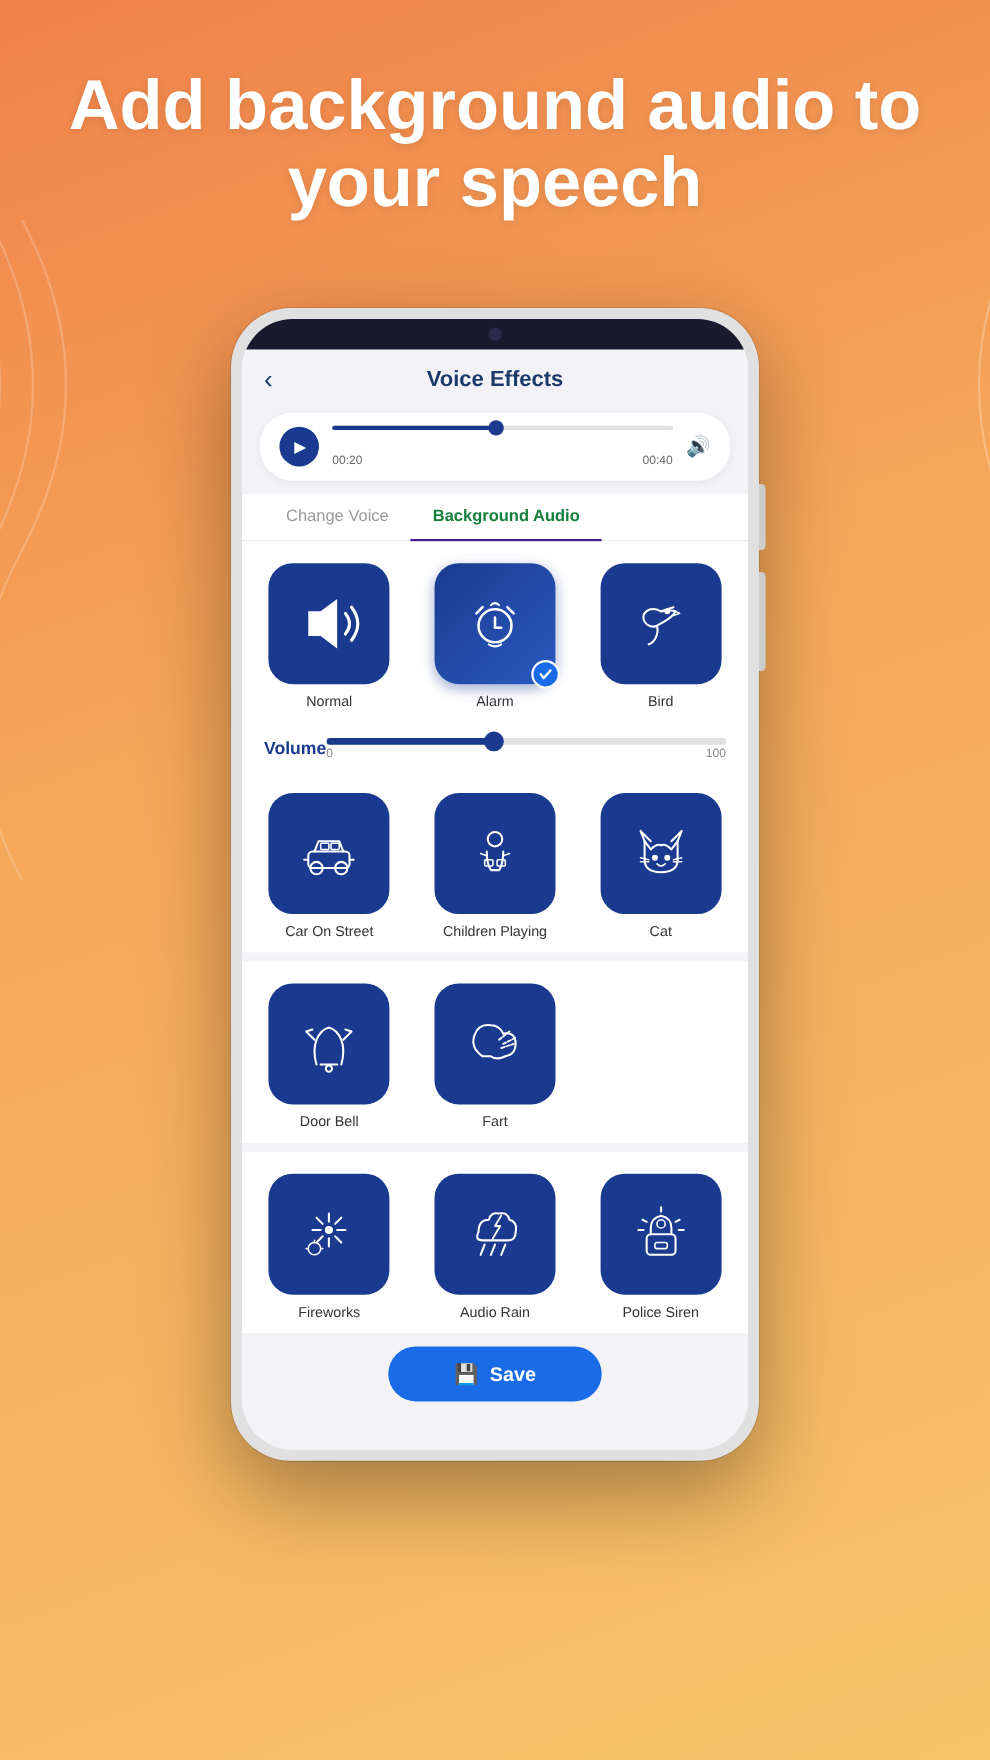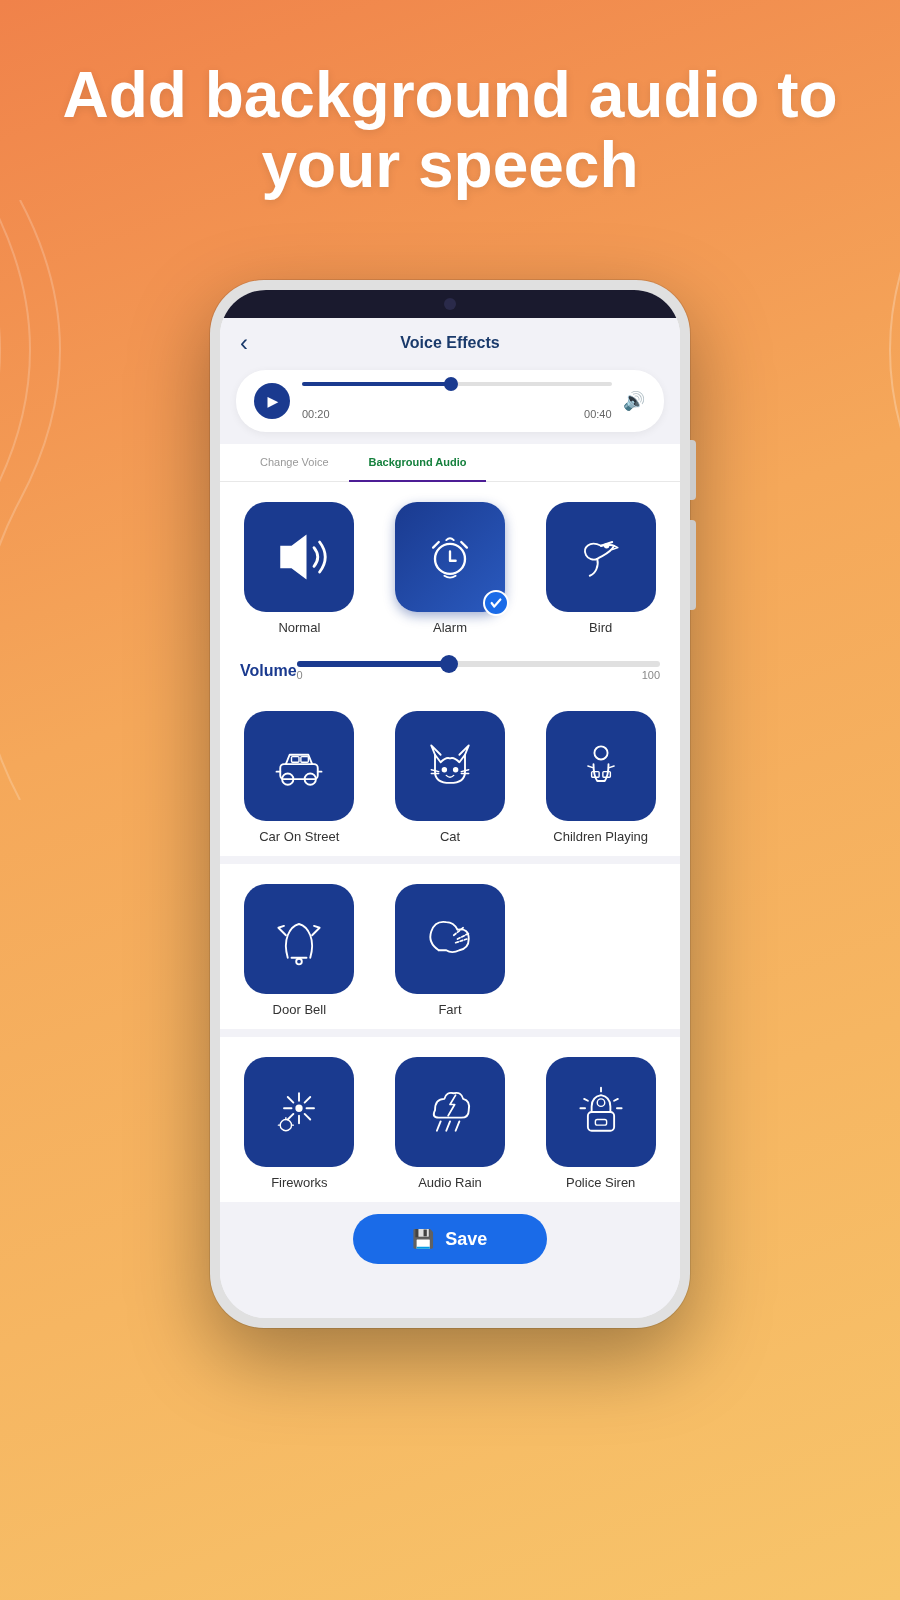--- a/index.html
+++ b/index.html
@@ -128,21 +128,21 @@
       position: absolute;
       left: 20px;
       color: #1a3a6b;
       font-size: 24px;
       font-weight: 400;
       cursor: pointer;
     }
 
     .app-title {
       color: #1a3a6b;
-      font-size: 16px;
+      font-size: 20px;
       font-weight: 700;
     }
 
     
     .audio-player {
       margin: 8px 16px 12px;
       background: white;
       border-radius: 30px;
       padding: 12px 18px;
       display: flex;
@@ -218,21 +218,21 @@
     .tabs {
       display: flex;
       padding: 0 20px;
       border-bottom: 1px solid #e8e8e8;
       background: white;
       margin-bottom: 0;
     }
 
     .tab {
       padding: 12px 20px;
-      font-size: 11px;
+      font-size: 15px;
       cursor: pointer;
       color: #999;
       font-weight: 500;
       border-bottom: 2px solid transparent;
       margin-bottom: -1px;
     }
 
     .tab.active {
       color: #15803d;
       border-bottom: 2px solid #4c1d95;
@@ -546,47 +546,47 @@
                   <line x1="8" y1="38" x2="12" y2="38" stroke="white" stroke-width="2"></line>
                   <line x1="52" y1="38" x2="56" y2="38" stroke="white" stroke-width="2"></line>
                 </svg>
               </div>
               <span class="audio-label">Car On Street</span>
             </div>
 
             <div class="audio-item">
               <div class="audio-icon-box">
                 <svg viewBox="0 0 64 64">
+                  <circle cx="32" cy="18" r="7" stroke="white" stroke-width="2" fill="none"></circle>
+                  <path d="M24 30 Q24 42 28 48 L36 48 Q40 42 40 30" stroke="white" stroke-width="2" fill="none"></path>
+                  <rect x="22" y="38" width="8" height="6" rx="1" stroke="white" stroke-width="1.5" fill="none"></rect>
+                  <rect x="34" y="38" width="8" height="6" rx="1" stroke="white" stroke-width="1.5" fill="none"></rect>
+                  <path d="M18 32 L24 34" stroke="white" stroke-width="1.5"></path>
+                  <path d="M46 32 L40 34" stroke="white" stroke-width="1.5"></path>
+                </svg>
+              </div>
+              <span class="audio-label">Children Playing</span>
+            </div>
+
+            <div class="audio-item">
+              <div class="audio-icon-box">
+                <svg viewBox="0 0 64 64">
                   <path d="M16 20 L16 38 Q16 50 32 50 Q48 50 48 38 L48 20 L42 28 Q36 22 32 24 Q28 22 22 28 Z" stroke="white" stroke-width="2" fill="none"></path>
                   <path d="M16 20 L12 10 L22 20" stroke="white" stroke-width="2" fill="none"></path>
                   <path d="M48 20 L52 10 L42 20" stroke="white" stroke-width="2" fill="none"></path>
                   <circle cx="26" cy="36" r="2" fill="white"></circle>
                   <circle cx="38" cy="36" r="2" fill="white"></circle>
                   <path d="M28 42 Q32 46 36 42" stroke="white" stroke-width="1.5" fill="none"></path>
                   <line x1="20" y1="38" x2="12" y2="36" stroke="white" stroke-width="1.5"></line>
                   <line x1="20" y1="40" x2="12" y2="40" stroke="white" stroke-width="1.5"></line>
                   <line x1="44" y1="38" x2="52" y2="36" stroke="white" stroke-width="1.5"></line>
                   <line x1="44" y1="40" x2="52" y2="40" stroke="white" stroke-width="1.5"></line>
                 </svg>
               </div>
               <span class="audio-label">Cat</span>
-            </div>
-
-            <div class="audio-item">
-              <div class="audio-icon-box">
-                <svg viewBox="0 0 64 64">
-                  <circle cx="32" cy="18" r="7" stroke="white" stroke-width="2" fill="none"></circle>
-                  <path d="M24 30 Q24 42 28 48 L36 48 Q40 42 40 30" stroke="white" stroke-width="2" fill="none"></path>
-                  <rect x="22" y="38" width="8" height="6" rx="1" stroke="white" stroke-width="1.5" fill="none"></rect>
-                  <rect x="34" y="38" width="8" height="6" rx="1" stroke="white" stroke-width="1.5" fill="none"></rect>
-                  <path d="M18 32 L24 34" stroke="white" stroke-width="1.5"></path>
-                  <path d="M46 32 L40 34" stroke="white" stroke-width="1.5"></path>
-                </svg>
-              </div>
-              <span class="audio-label">Children Playing</span>
             </div>
 
           </div>
         </div>
 
         <div class="divider"></div>
 
         <div class="grid-section">
           <div class="audio-grid">
 

